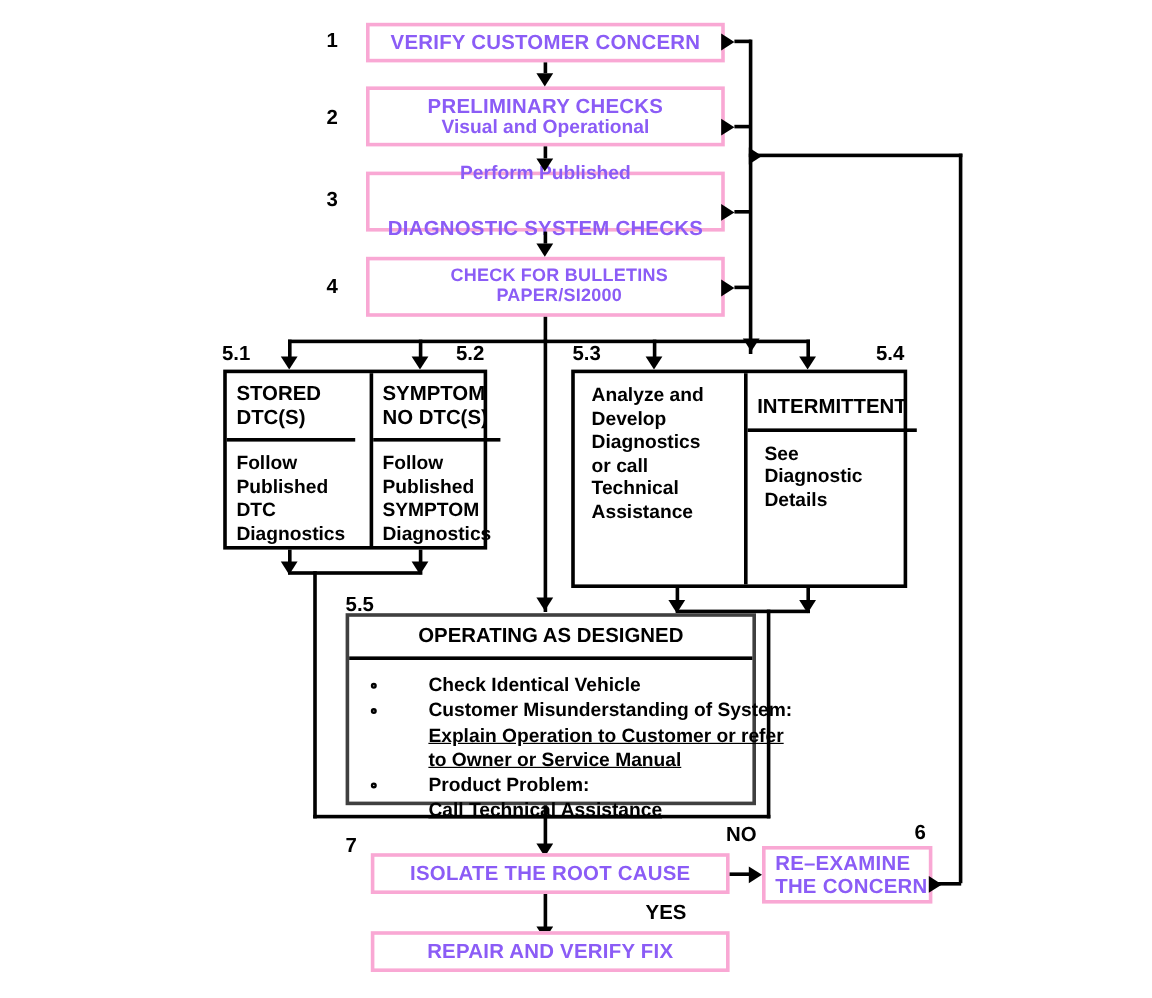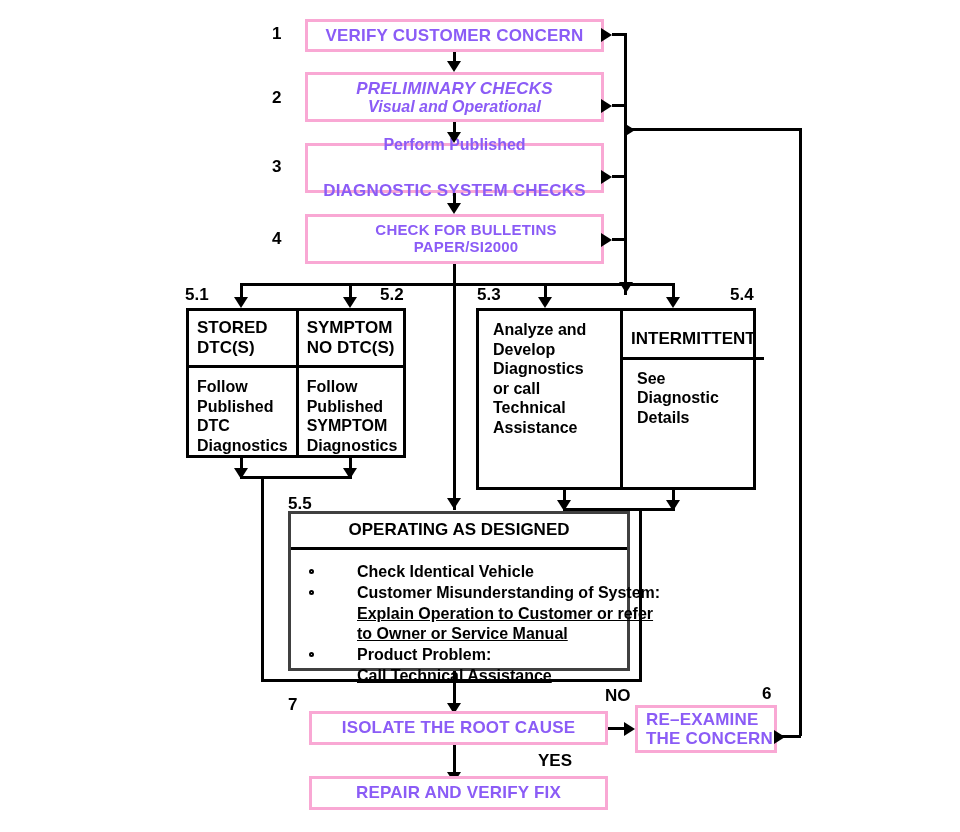--- a/index.html
+++ b/index.html
@@ -140,21 +140,21 @@
   <div class="num" style="left:380px;top:285px;">5.2</div>
   <div class="num" style="left:477px;top:285px;">5.3</div>
   <div class="num" style="left:730px;top:285px;">5.4</div>
   <div class="num" style="left:288px;top:494px;">5.5</div>
   <div class="num" style="left:762px;top:684px;">6</div>
 
   <div class="box" style="left:305px;top:19px;width:299px;height:33px;font-size:17px;">
     <span class="ln caps">VERIFY CUSTOMER CONCERN</span>
   </div>
 
-  <div class="box" style="left:305px;top:72px;width:299px;height:50px;font-size:16px;font-style:italic;">
+  <div class="box" style="left:305px;top:72px;width:299px;height:50px;font-size:16px;">
     <span class="ln caps" style="font-size:17px;">PRELIMINARY CHECKS</span>
     <span class="ln mix">Visual and Operational</span>
   </div>
 
   <div class="box" style="left:305px;top:143px;width:299px;height:50px;font-size:16px;">
     <span class="ln mix">Perform Published</span>
     <span class="ln caps" style="font-size:17px;margin-top:27px;">DIAGNOSTIC SYSTEM CHECKS</span>
   </div>
 
   <div class="box" style="left:305px;top:214px;width:299px;height:50px;font-size:15px;padding-left:23px;">
@@ -199,21 +199,21 @@
   <div class="ad" style="left:343px;top:297px;"></div>
 
   <div class="v" style="left:544px;top:283px;height:16px;"></div>
   <div class="ad" style="left:538px;top:297px;"></div>
 
   <div class="v" style="left:672px;top:283px;height:16px;"></div>
   <div class="ad" style="left:666px;top:297px;"></div>
 
   <div class="v" style="left:453px;top:283px;height:227px;"></div>
 
-  <div class="splitwrap" style="left:186px;top:308px;width:220px;height:150px;">
+  <div class="splitwrap" style="left:186px;top:308px;width:220px;height:150px;gap:12px;">
     <div class="splitcol">
       <div class="sc-head">
         <span class="ln">STORED</span>
         <span class="ln">DTC(S)</span>
       </div>
       <div class="sc-body">
         <span class="ln">Follow</span>
         <span class="ln">Published</span>
         <span class="ln">DTC</span>
         <span class="ln">Diagnostics</span>

